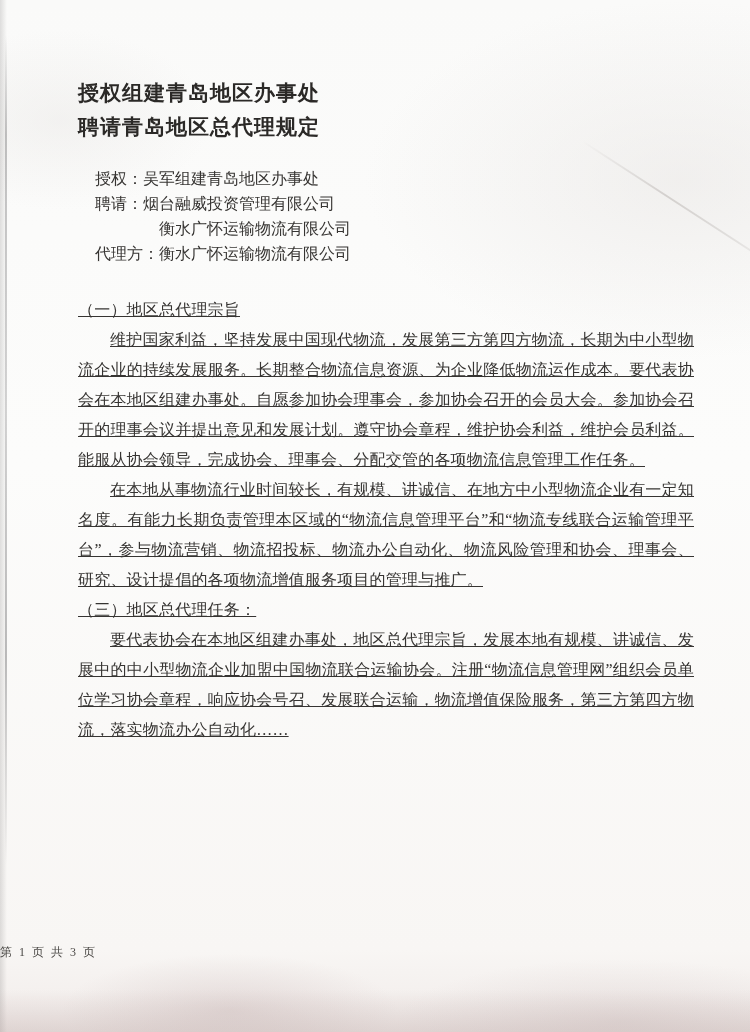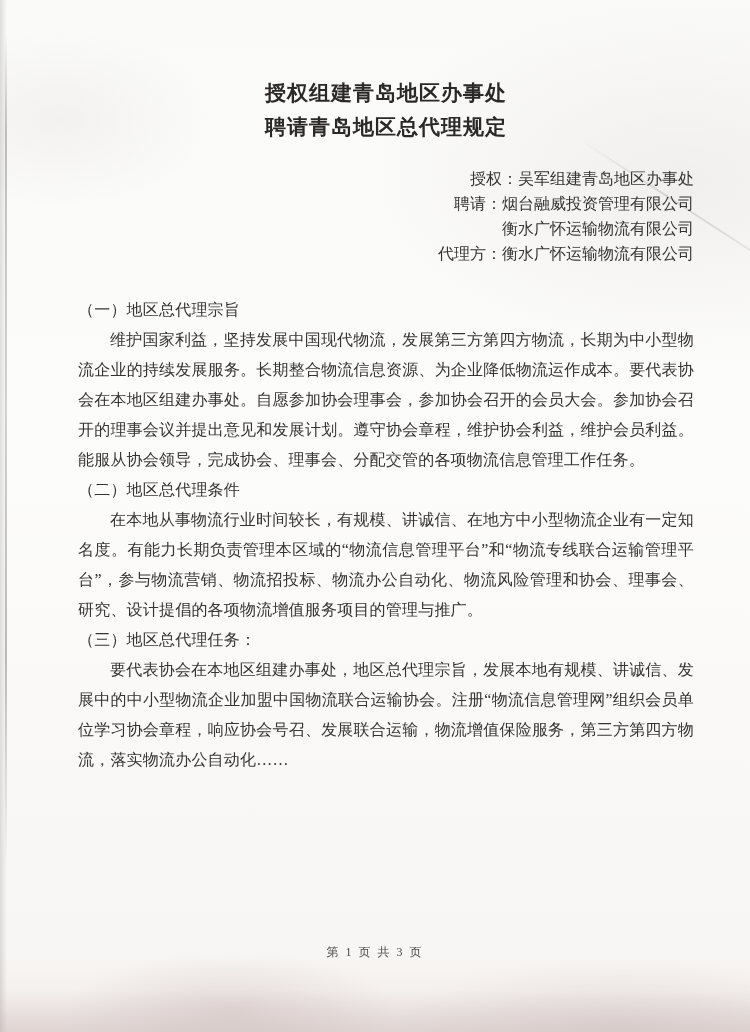--- a/index.html
+++ b/index.html
@@ -42,50 +42,49 @@
   }
   .bottom-band {
     position: absolute; left: 0; bottom: 0; width: 100%; height: 42px;
     background: linear-gradient(180deg, rgba(198,182,180,0.0), rgba(192,174,172,0.38));
   }
   
   .doc {
     position: absolute; left: 78px; top: 76px; width: 616px;
   }
   .title {
-    text-align: center;
     font-weight: bold;
     font-size: 21px;
     line-height: 34px;
     letter-spacing: 1px;
     color: #2b2927;
   }
   .meta {
     margin-top: 22px;
     margin-left: 17px;
     font-size: 16px;
     line-height: 25px;
   }
-  .meta-line { white-space: pre-wrap; text-align: right; }
+  .meta-line { white-space: pre-wrap; }
   .meta-line.indent { padding-left: 64px; }
   .content {
     margin-top: 29px;
     font-size: 16px;
     line-height: 30px;
     letter-spacing: 0.2px;
+    text-decoration: underline;
   }
   .heading { font-size: 16px; line-height: 30px; }
   .para {
     text-align: justify;
     text-justify: inter-ideograph;
     text-indent: 2em;
   }
   .footer {
     position: absolute; top: 944px; left: 0; width: 100%;
-    text-align: center;
     font-size: 12px;
     letter-spacing: 2px;
     color: #4a4845;
   }
 </style>
 </head>
 <body>
 
 <div class="page">
 
@@ -105,21 +104,20 @@
       <div class="meta-line"><span class="meta-label">授权：</span><span class="meta-value">吴军组建青岛地区办事处</span></div>
       <div class="meta-line"><span class="meta-label">聘请：</span><span class="meta-value">烟台融威投资管理有限公司</span></div>
       <div class="meta-line indent"><span class="meta-value">衡水广怀运输物流有限公司</span></div>
       <div class="meta-line"><span class="meta-label">代理方：</span><span class="meta-value">衡水广怀运输物流有限公司</span></div>
     </div>
 
     <div class="content">
       <div class="heading">（一）地区总代理宗旨</div>
       <p class="para">维护国家利益，坚持发展中国现代物流，发展第三方第四方物流，长期为中小型物流企业的持续发展服务。长期整合物流信息资源、为企业降低物流运作成本。要代表协会在本地区组建办事处。自愿参加协会理事会，参加协会召开的会员大会。参加协会召开的理事会议并提出意见和发展计划。遵守协会章程，维护协会利益，维护会员利益。能服从协会领导，完成协会、理事会、分配交管的各项物流信息管理工作任务。</p>
 
-      <div class="heading">（二）地区总代理条件</div>
       <p class="para">在本地从事物流行业时间较长，有规模、讲诚信、在地方中小型物流企业有一定知名度。有能力长期负责管理本区域的“物流信息管理平台”和“物流专线联合运输管理平台”，参与物流营销、物流招投标、物流办公自动化、物流风险管理和协会、理事会、研究、设计提倡的各项物流增值服务项目的管理与推广。</p>
 
       <div class="heading">（三）地区总代理任务：</div>
       <p class="para">要代表协会在本地区组建办事处，地区总代理宗旨，发展本地有规模、讲诚信、发展中的中小型物流企业加盟中国物流联合运输协会。注册“物流信息管理网”组织会员单位学习协会章程，响应协会号召、发展联合运输，物流增值保险服务，第三方第四方物流，落实物流办公自动化……</p>
     </div>
 
   </div>
 
   <div class="footer">第 1 页 共 3 页</div>
 

